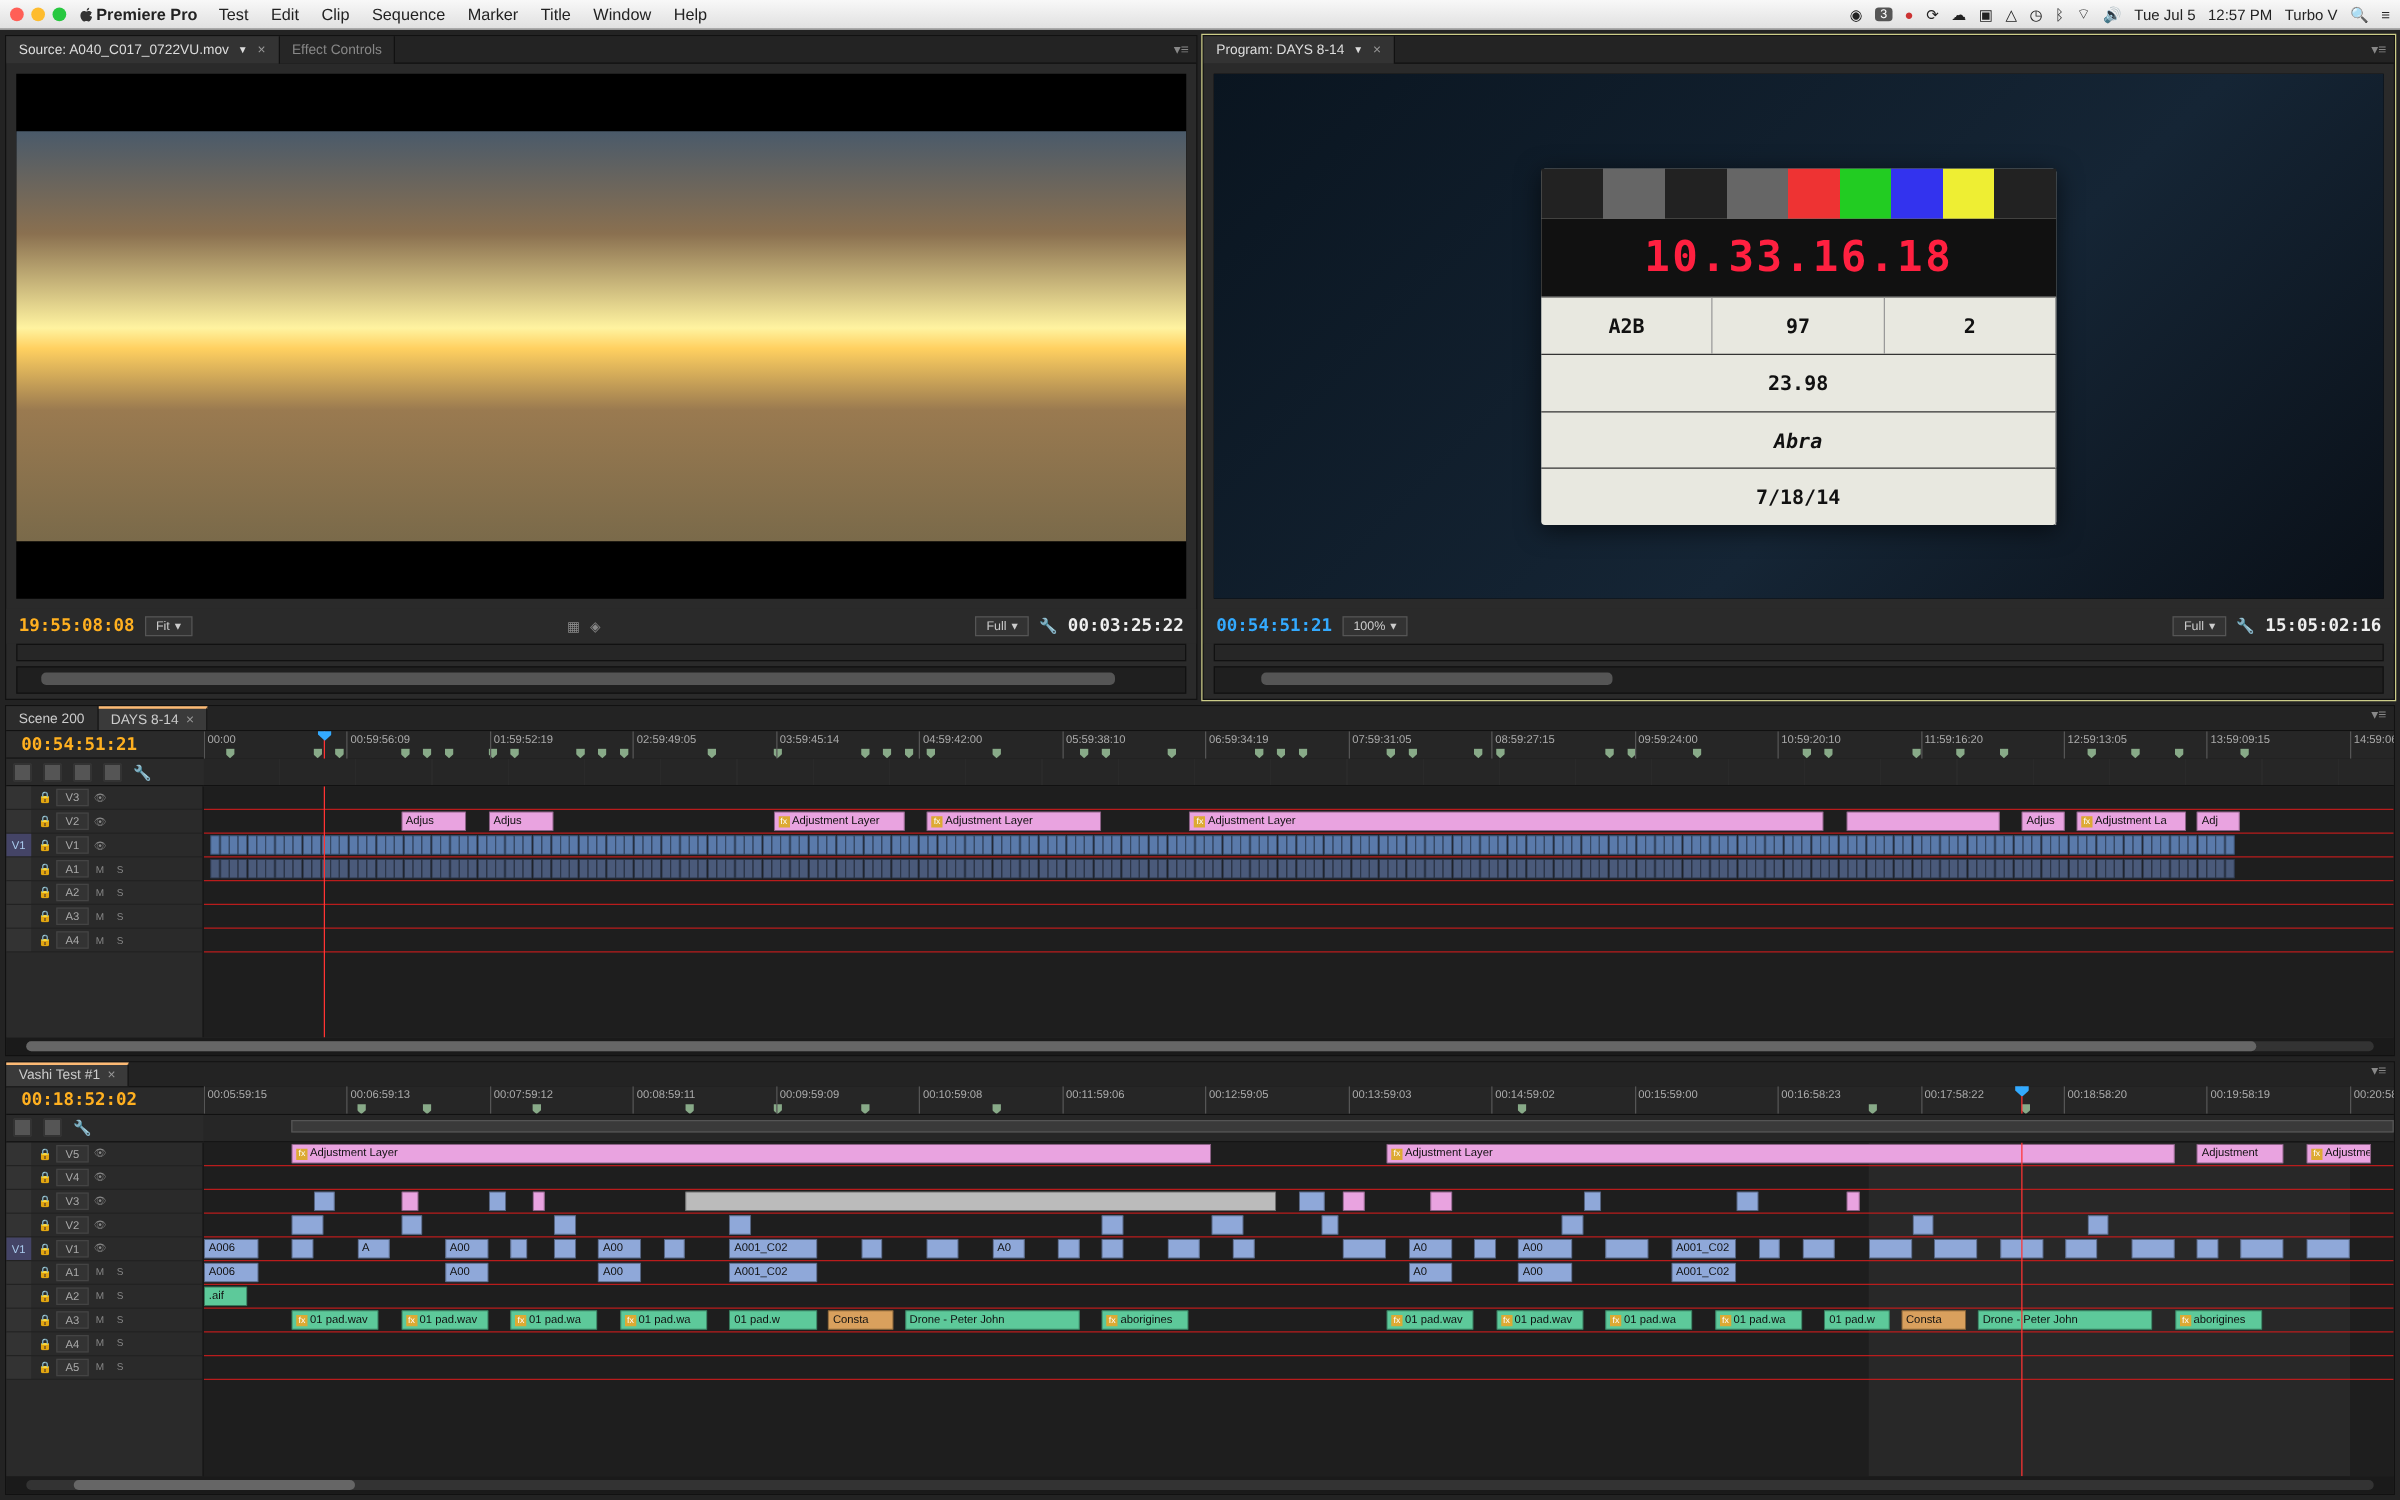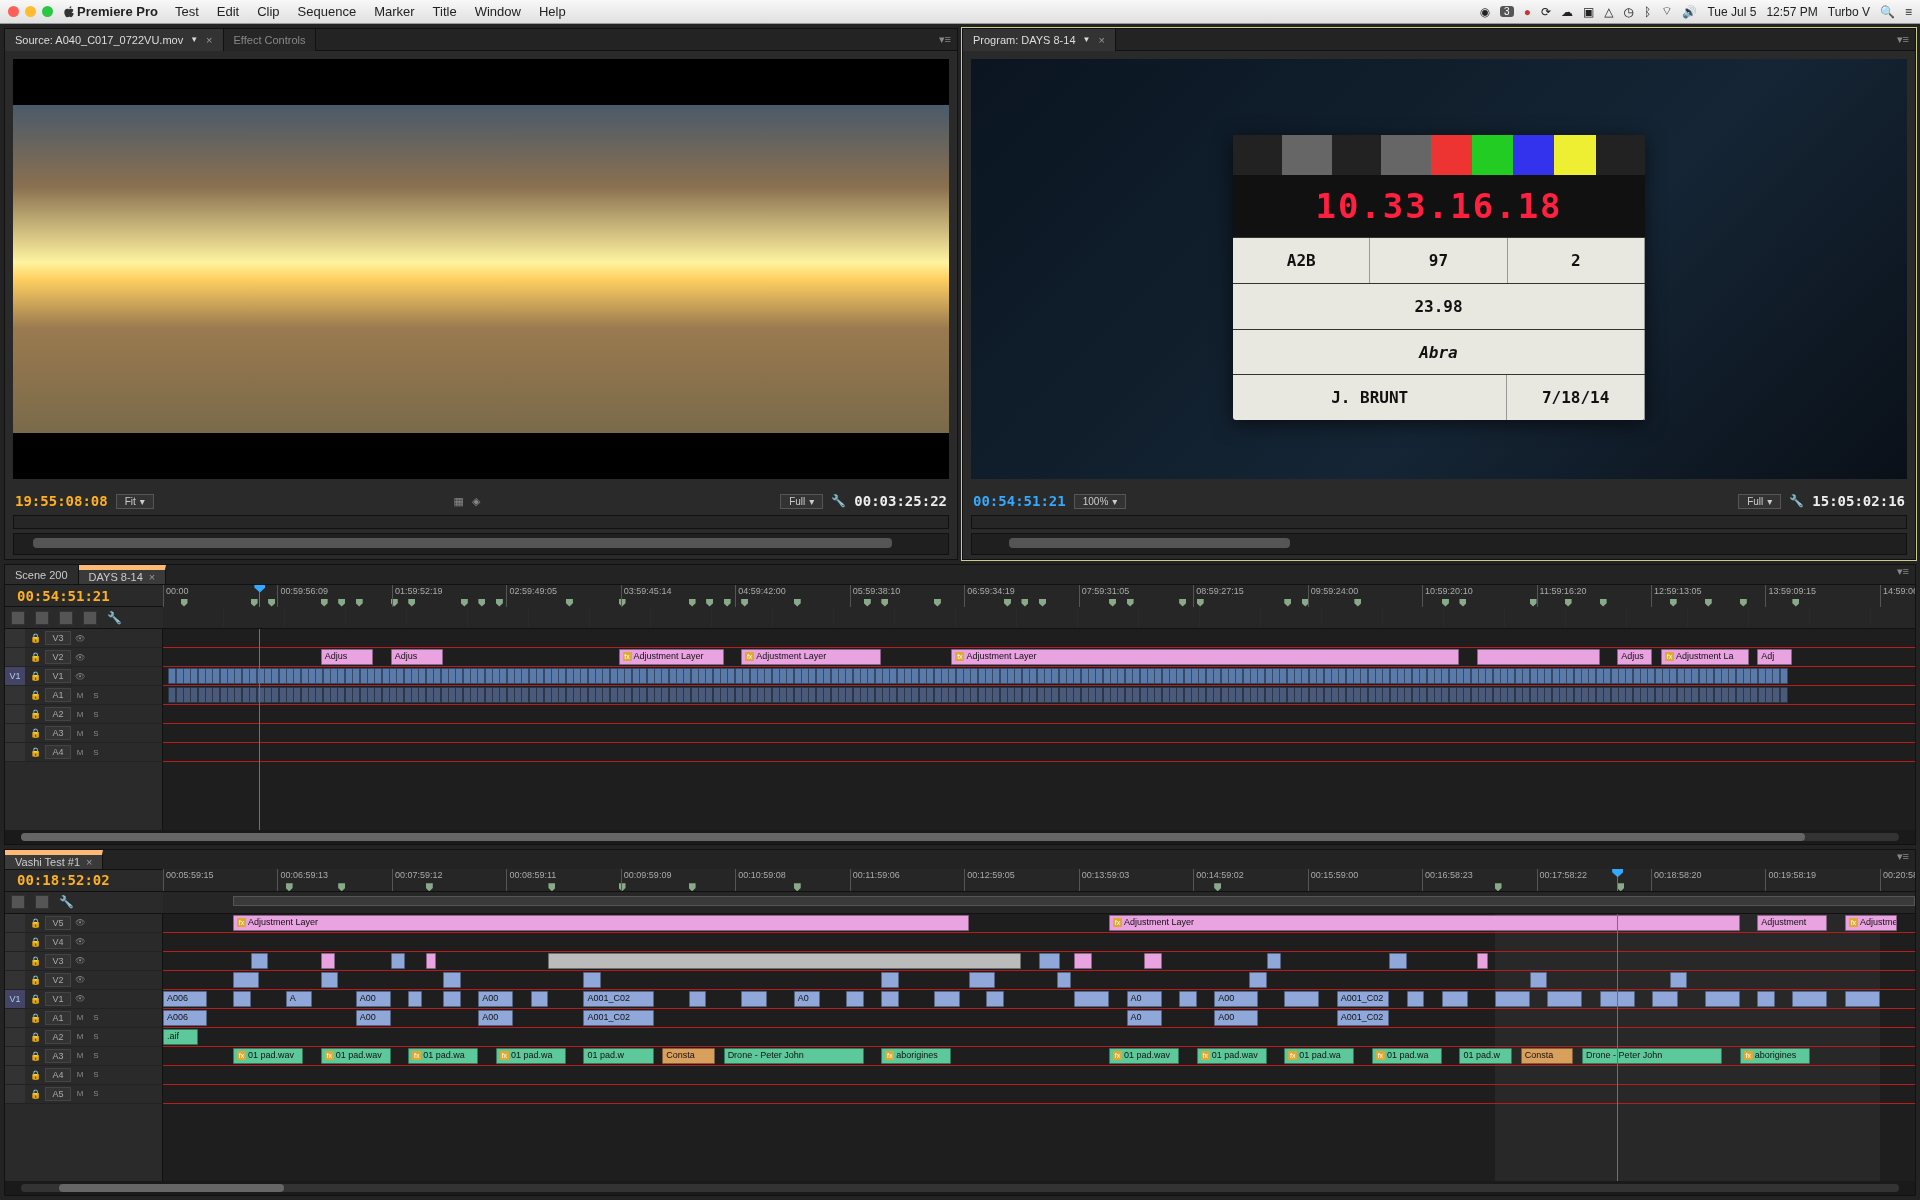--- a/index.html
+++ b/index.html
@@ -40,21 +40,21 @@
 .tflex{flex:1}
 .wrench{color:#999;font-size:12px}
 .scroll-strip{height:22px;background:#1f1f1f;margin:2px 8px 4px;position:relative;border:1px solid #111}
 .scroll-strip .thumb{position:absolute;top:4px;height:10px;background:#555;border-radius:4px}
 .mini-ruler{height:14px;background:#262626;margin:0 8px 2px;border:1px solid #111;position:relative}
 
 .timelines{flex:1;display:flex;flex-direction:column;gap:4px;padding:0 4px 4px;min-height:0}
 .tl-panel{background:#2a2a2a;border:1px solid #111;display:flex;flex-direction:column;flex:1;min-height:0}
 .tl-tabs{height:20px;display:flex;background:#232323;border-bottom:1px solid #111}
 .tl-tab{padding:2px 10px;background:#2c2c2c;color:#ccc;font-size:11px;border-right:1px solid #111;display:flex;align-items:center;gap:3px}
-.tl-tab.active{background:#3a3a3a;border-top:5px solid #fdba74}
+.tl-tab.active{background:#3a3a3a;border-top:2px solid #fdba74}
 .tl-head{height:22px;display:flex;align-items:center;background:#2a2a2a;border-bottom:1px solid #111}
 .tl-tc{font-family:monospace;color:#ffb020;font-size:14px;padding:0 12px;font-weight:600;width:158px}
 .ruler{flex:1;height:22px;position:relative;background:#262626;font-family:monospace;font-size:9px;color:#aaa;overflow:hidden}
 .ruler .tick{position:absolute;top:0;border-left:1px solid #555;height:22px;padding-left:2px;padding-top:1px}
 .marker-strip{position:absolute;bottom:0;left:0;right:0;height:8px}
 .marker{position:absolute;width:7px;height:8px;background:#8a8;bottom:0;clip-path:polygon(0 0,100% 0,100% 60%,50% 100%,0 60%)}
 .playline{position:absolute;top:0;bottom:0;width:1px;background:#f33;z-index:5}
 .playhead{position:absolute;top:-2px;left:-5px;width:11px;height:10px;background:#3af;clip-path:polygon(0 0,100% 0,100% 50%,50% 100%,0 50%)}
 .tools-row{height:22px;display:flex;align-items:center;background:#2a2a2a;padding:0 6px;gap:10px;border-bottom:1px solid #111;width:158px}
 .tool-ic{width:14px;height:14px;background:#555;border:1px solid #333}
@@ -183,21 +183,20 @@
                 <div class="slate-cell">97</div>
                 <div class="slate-cell">2</div>
               </div>
           <div class="slate-row">
                 <div class="slate-cell">23.98</div>
               </div>
           <div class="slate-row">
                 <div class="slate-cell" style="font-style:italic">Abra</div>
               </div>
           <div class="slate-row">
-                <div class="slate-cell w">J. BRUNT</div>
                 <div class="slate-cell">7/18/14</div>
               </div>
         </div>
       </div>
     </div>
     <div class="transport">
       <span class="tc">00:54:51:21</span>
       <div class="fit-sel">
             <span>100%</span>
             <span>▾</span>

